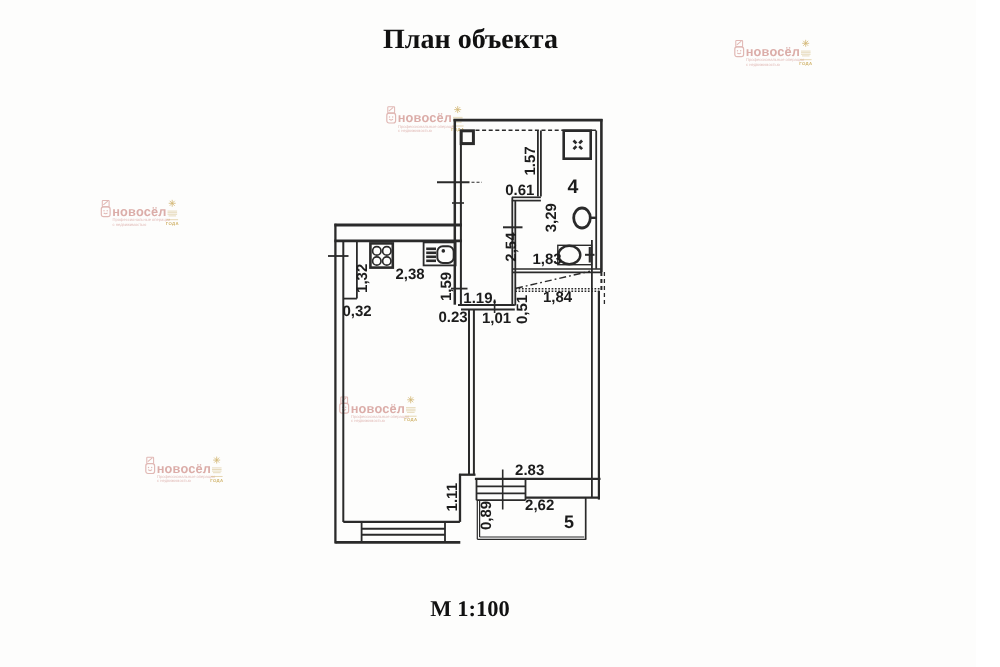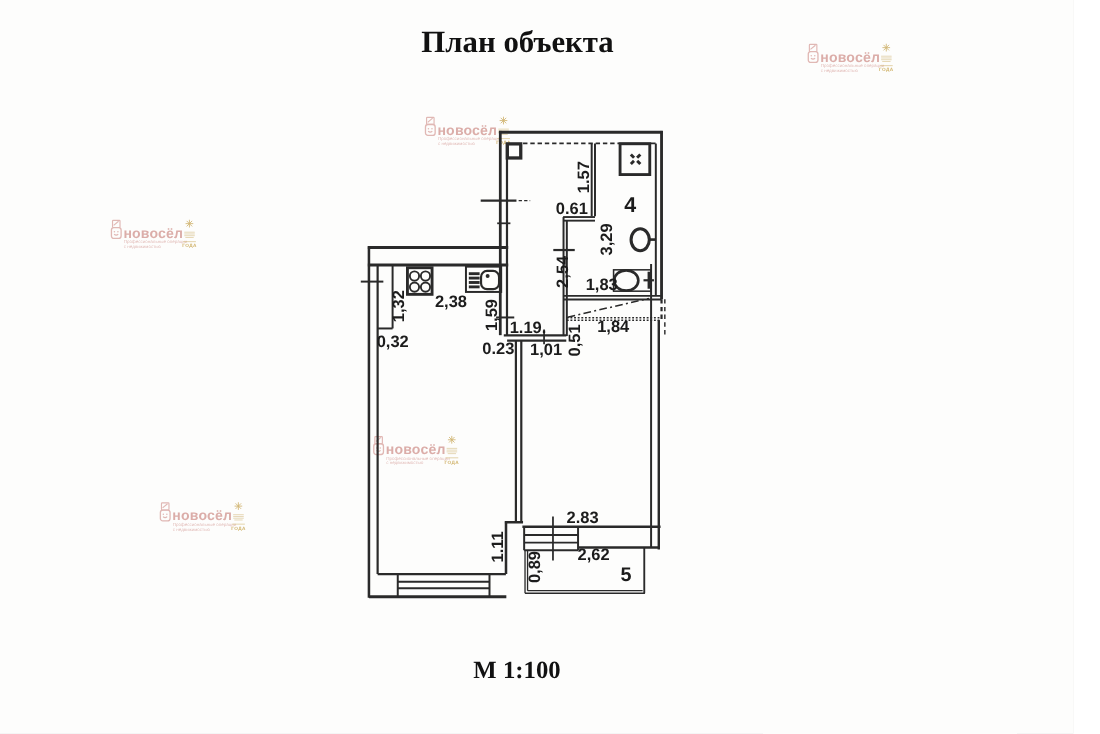--- a/index.html
+++ b/index.html
@@ -1,16 +1,16 @@
 <!DOCTYPE html>
 <html><head>
 <meta charset="utf-8">
 <style>
   html,body{margin:0;padding:0;background:#ffffff;}
-  #page{width:976px;height:667px;position:relative;background:#e5e5e5;overflow:hidden;}
+  #page{width:976px;height:667px;position:relative;background:#fca5a5;overflow:hidden;}
   svg{display:block;}
   text{font-family:"Liberation Sans",sans-serif;text-rendering:geometricPrecision;}
   .dim{font-family:"Liberation Sans",sans-serif;font-weight:bold;fill:#1c1c1c;font-size:15px;}
   .ttl{font-family:"Liberation Serif",serif;font-weight:bold;fill:#111;}
   .wm-t{font-weight:bold;fill:#d6a09b;}
   .wm-s{fill:#dcaeaa;}
   .wm-g{fill:#c9a753;}
 </style>
 </head>
 <body>

